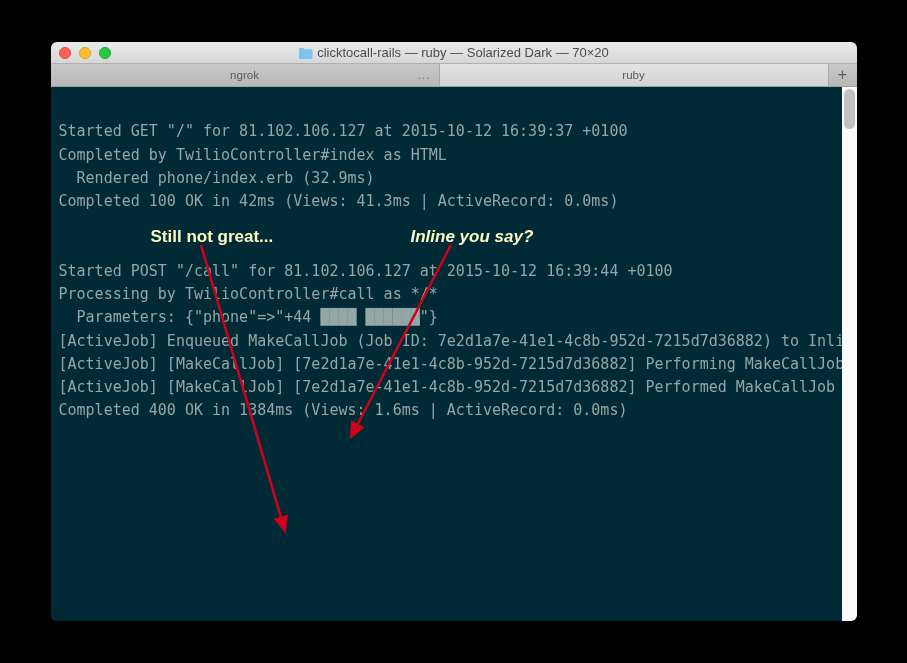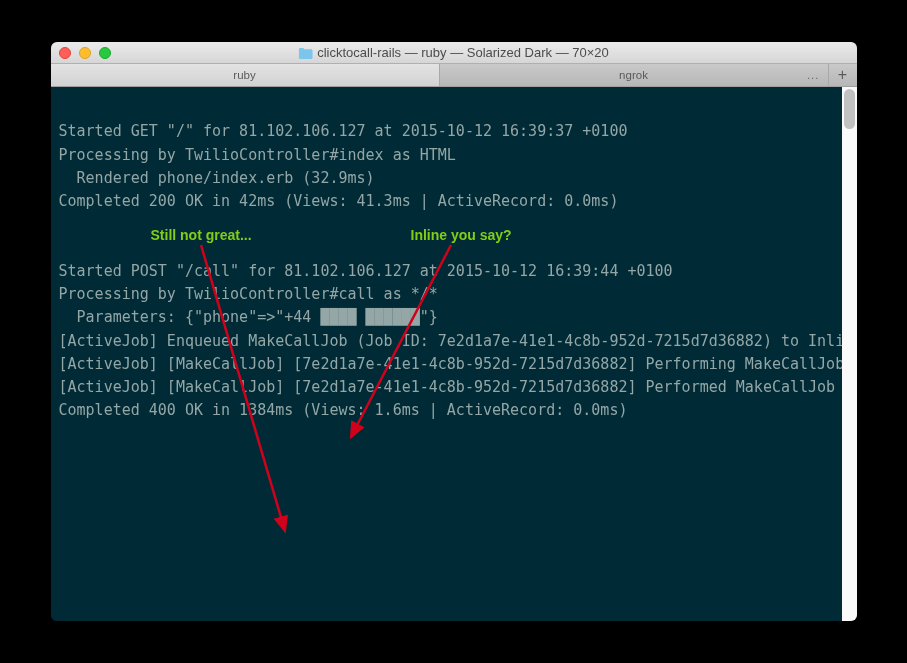--- a/index.html
+++ b/index.html
@@ -129,23 +129,23 @@
       background: #c1c1c1;
       border-radius: 6px;
     }
     .annotations {
       position: absolute;
       inset: 0;
       pointer-events: none;
     }
     .anno-text {
       position: absolute;
-      color: #84cc16;
+      color: #fef9c3;
       font-weight: 700;
-      font-size: 14px;
+      font-size: 17px;
       font-family: -apple-system, BlinkMacSystemFont, sans-serif;
     }
     .arrow {
       position: absolute;
     }
     .line {
       white-space: pre;
     }
   </style>
 </head>
@@ -162,55 +162,55 @@
       <span class="folder-icon">
         <svg viewBox="0 0 14 11" width="14" height="11">
             <path fill="#7cc6ee" d="M0 1.5C0 .67.67 0 1.5 0h3l1.2 1.2H12.5c.83 0 1.5.67 1.5 1.5V9.5c0 .83-.67 1.5-1.5 1.5h-11C.67 11 0 10.33 0 9.5z"></path>
           </svg>
       </span>
       <span>clicktocall-rails — ruby — Solarized Dark — 70×20</span>
     </div>
   </div>
 
   <div class="tabbar">
-    <div class="tab active">
-      <span>ruby</span>
-    </div>
     <div class="tab inactive">
       <span>ngrok</span>
       <span class="tab-overflow">...</span>
     </div>
+    <div class="tab active">
+      <span>ruby</span>
+    </div>
     <div class="newtab">
       <span>+</span>
     </div>
   </div>
 
   <div class="terminal-wrap">
     <div class="terminal">
 <span class="line">Started GET "/" for 81.102.106.127 at 2015-10-12 16:39:37 +0100</span>
-<span class="line">Processing by TwilioController#index as HTML</span>
+<span class="line">Completed by TwilioController#index as HTML</span>
 <span class="line">  Rendered phone/index.erb (32.9ms)</span>
-<span class="line">Completed 200 OK in 42ms (Views: 41.3ms | ActiveRecord: 0.0ms)</span>
+<span class="line">Completed 100 OK in 42ms (Views: 41.3ms | ActiveRecord: 0.0ms)</span>
 <span class="line"></span>
 <span class="line"></span>
 <span class="line">Started POST "/call" for 81.102.106.127 at 2015-10-12 16:39:44 +0100</span>
 <span class="line">Processing by TwilioController#call as */*</span>
 <span class="line">  Parameters: {"phone"=&gt;"+44 ████ ██████"}</span>
 <span class="line">[ActiveJob] Enqueued MakeCallJob (Job ID: 7e2d1a7e-41e1-4c8b-952d-7215d7d36882) to Inline(default) with arguments: "+44 ████ ██████", "http://philnash.ngrok.io/connect"</span>
 <span class="line">[ActiveJob] [MakeCallJob] [7e2d1a7e-41e1-4c8b-952d-7215d7d36882] Performing MakeCallJob from Inline(default) with arguments: "+44 ████ ██████", "http://philnash.ngrok.io/connect"</span>
 <span class="line">[ActiveJob] [MakeCallJob] [7e2d1a7e-41e1-4c8b-952d-7215d7d36882] Performed MakeCallJob from Inline(default) in 1291.77ms</span>
 <span class="line">Completed 400 OK in 1384ms (Views: 1.6ms | ActiveRecord: 0.0ms)</span>
 </div>
     <div class="scrollbar-track">
       <div class="scrollbar-thumb"></div>
     </div>
 
     <div class="annotations">
       <div class="anno-text" style="left:100px; top:140px;">Still not great...</div>
-      <div class="anno-text" style="left:360px; top:140px;">Inline you say?</div>
+      <div class="anno-text" style="left:360px; top:140px;font-style:italic;">Inline you say?</div>
       <svg class="arrow" style="left:0;top:0;" width="806" height="534">
         <defs>
           <marker id="ah" markerWidth="10" markerHeight="10" refX="6" refY="3" orient="auto">
             <path d="M0,0 L7,3 L0,6 Z" fill="#d0021b"></path>
           </marker>
         </defs>
         <line x1="150" y1="158" x2="234" y2="444" stroke="#d0021b" stroke-width="2.5" marker-end="url(#ah)"></line>
         <line x1="400" y1="158" x2="300" y2="350" stroke="#d0021b" stroke-width="2.5" marker-end="url(#ah)"></line>
       </svg>
     </div>

